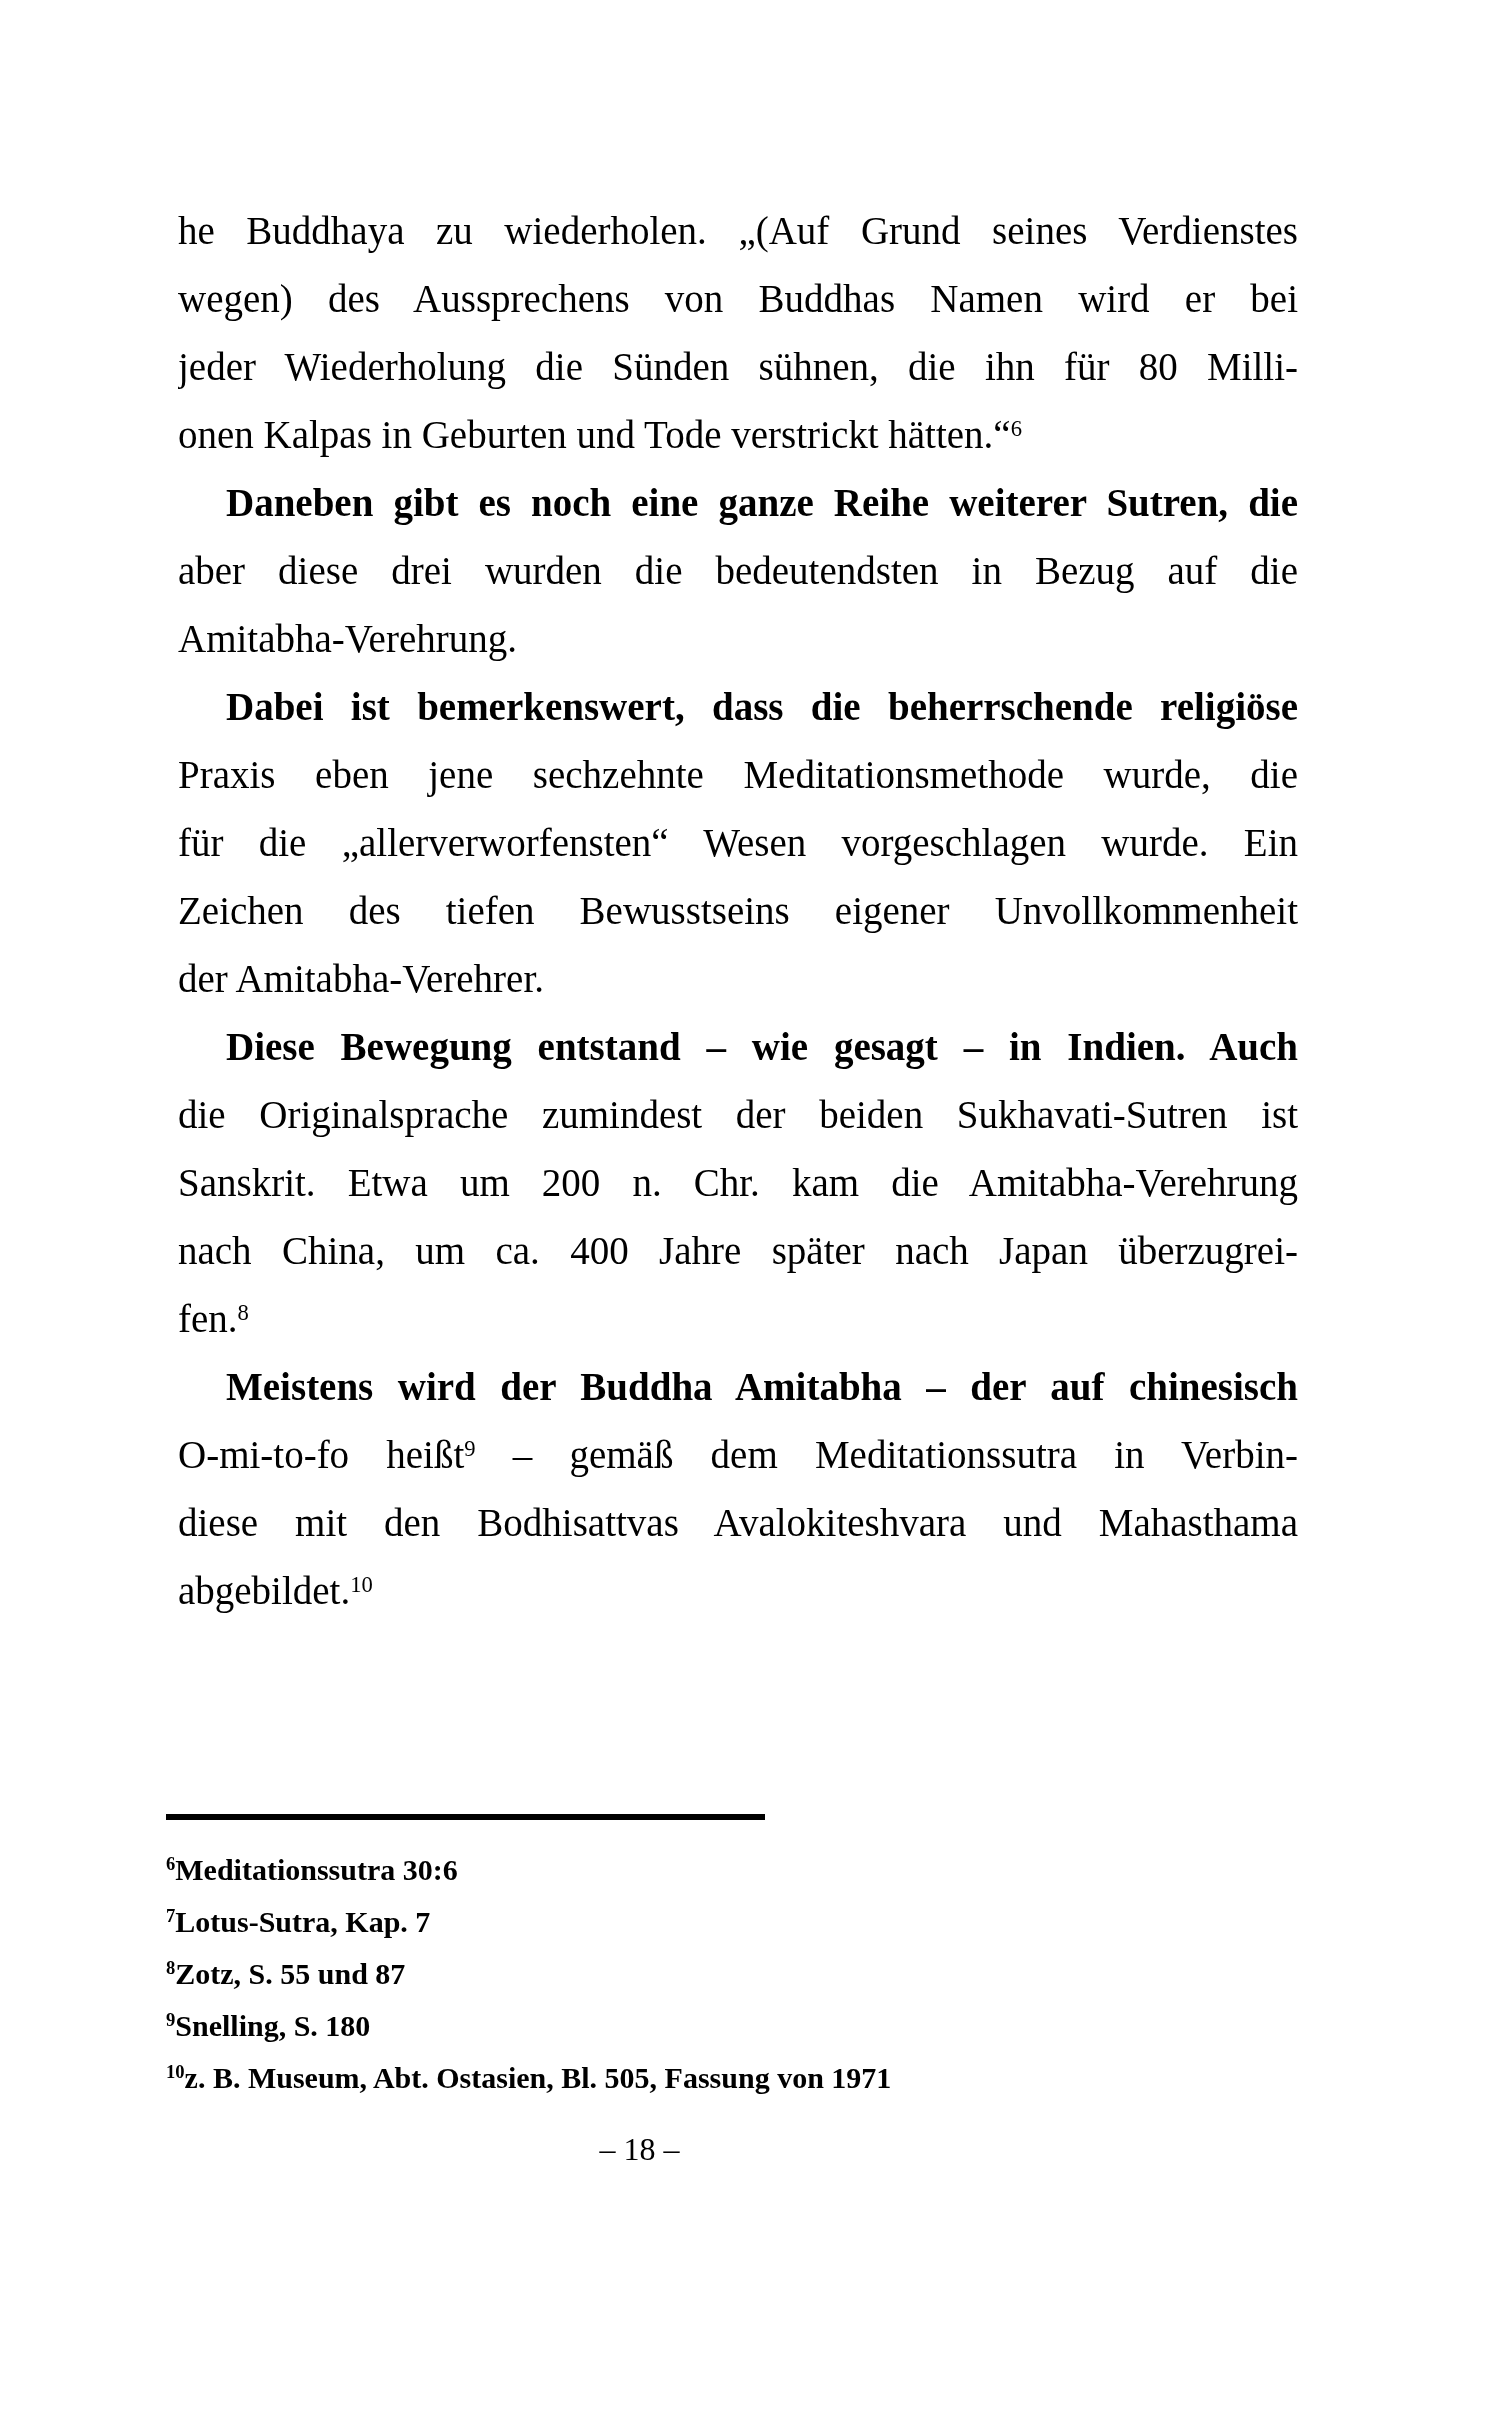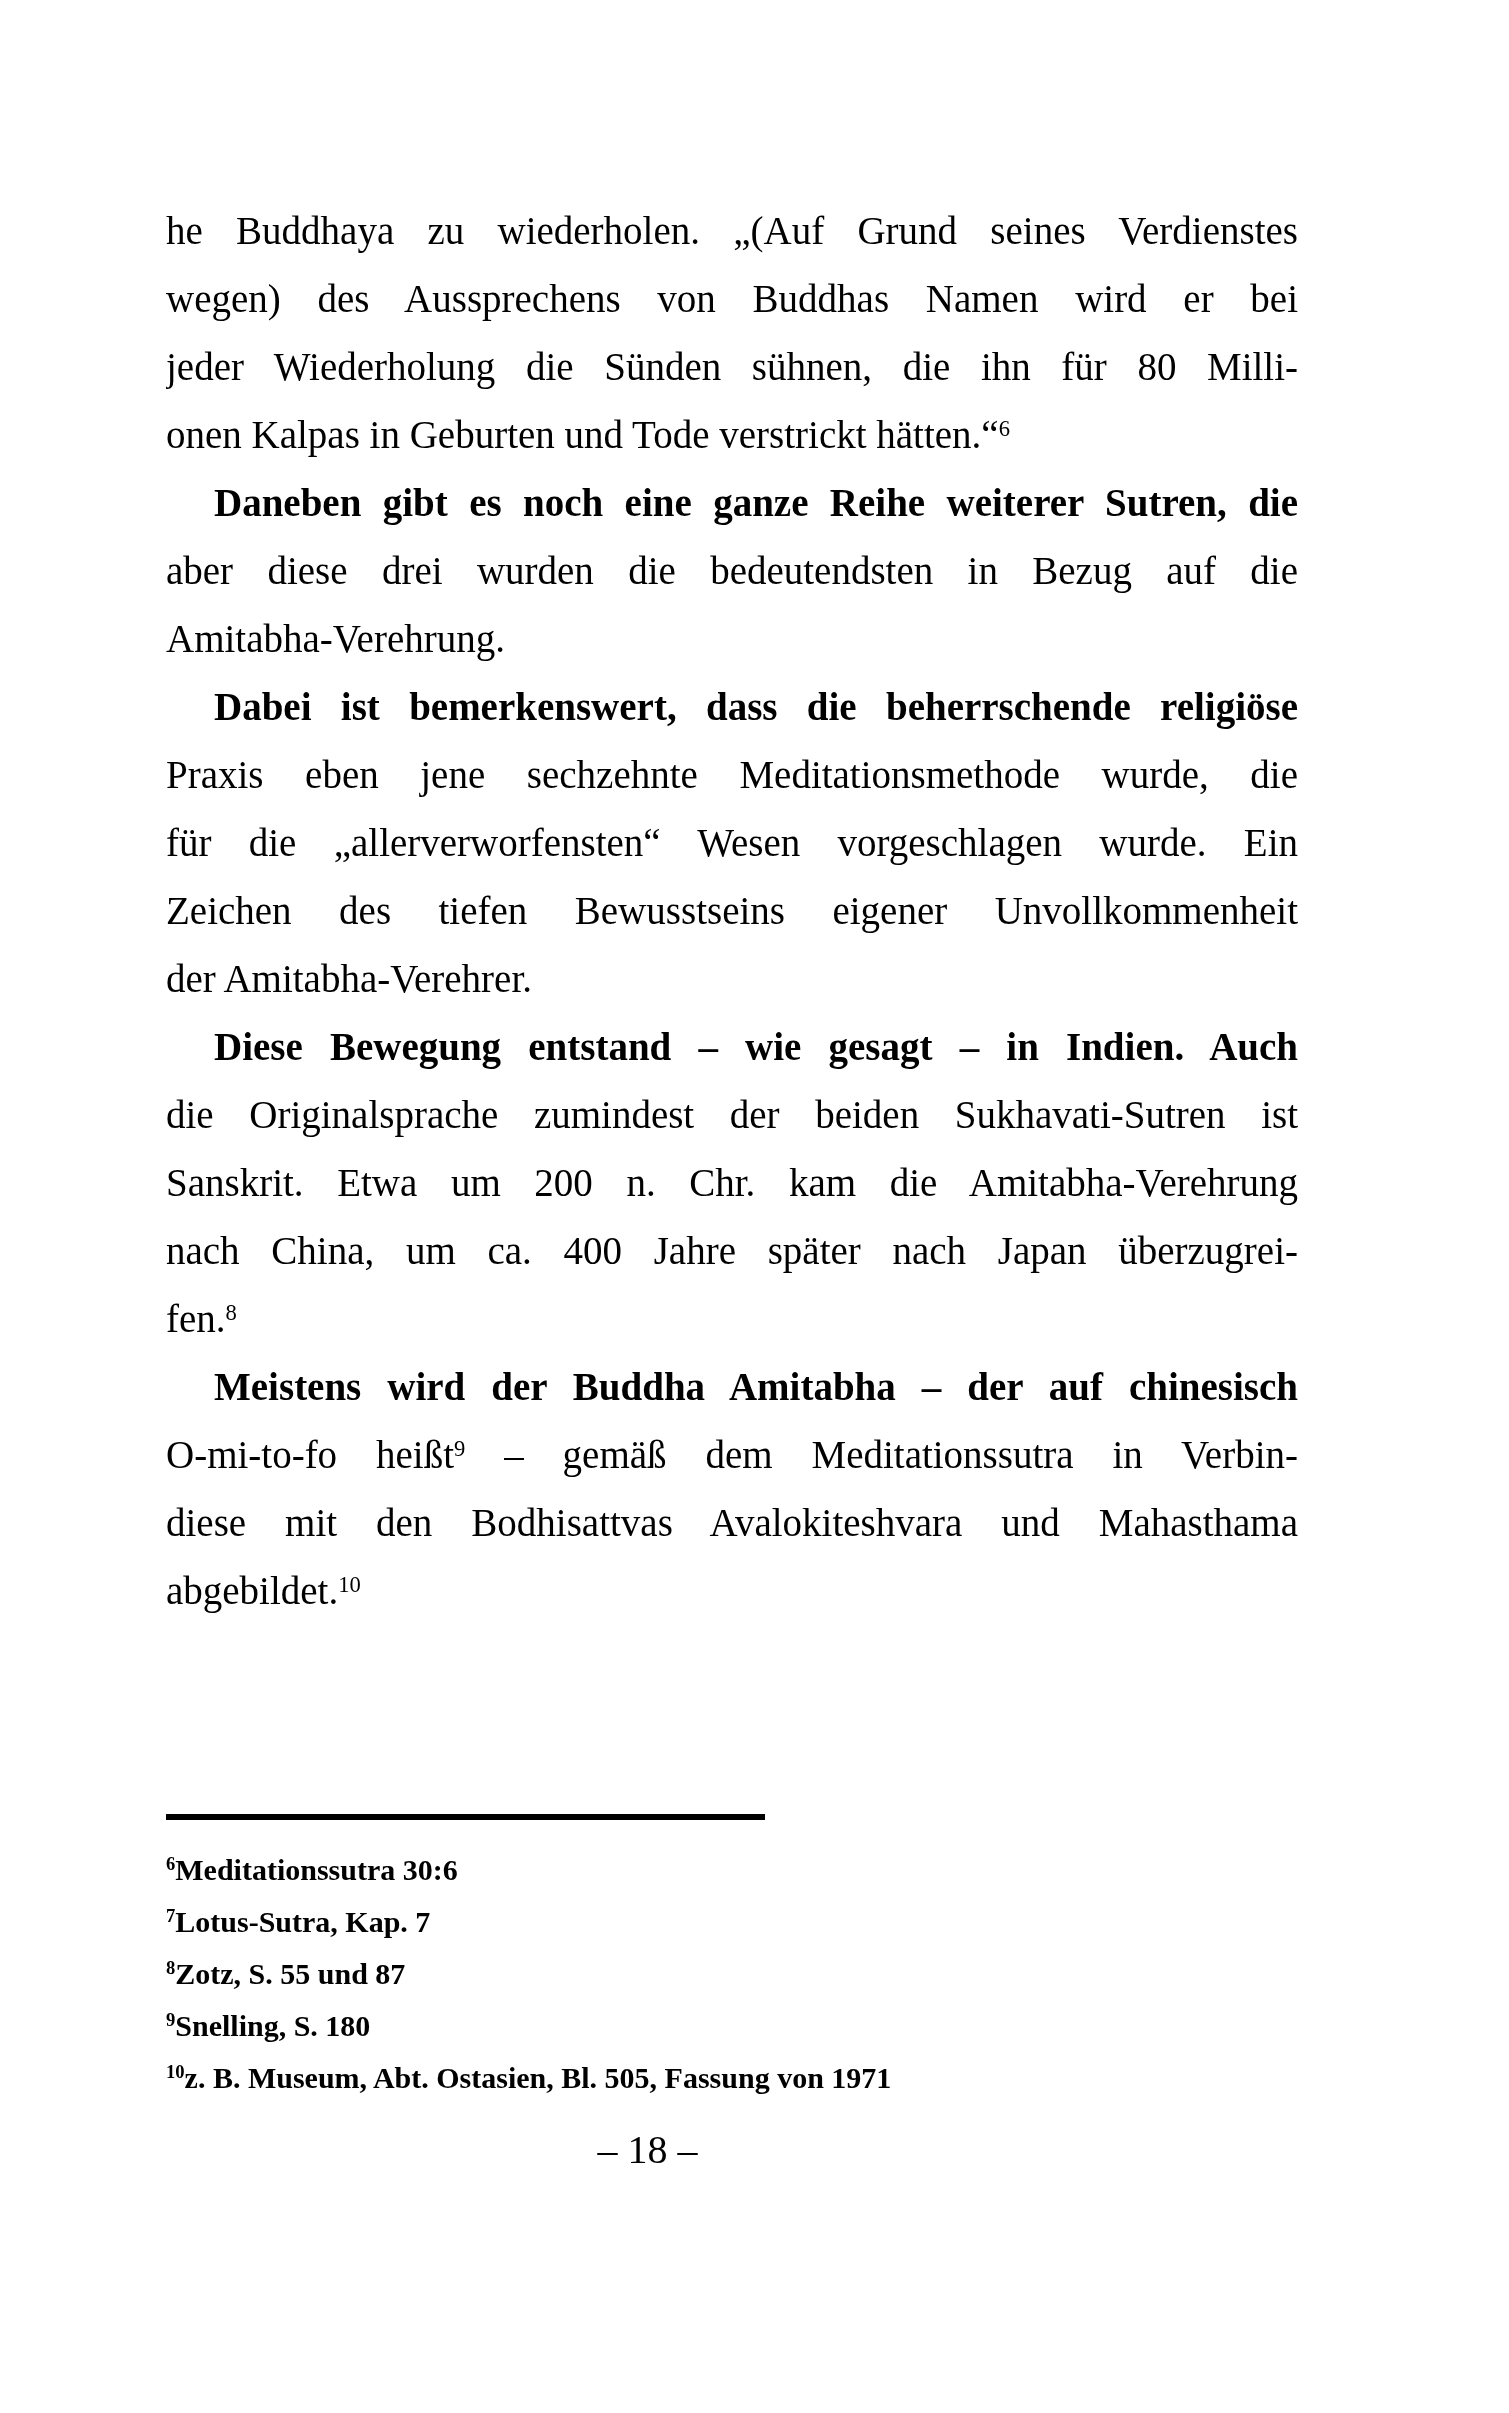--- a/index.html
+++ b/index.html
@@ -17,20 +17,21 @@
     top: 197px;
     width: 1132px;
   }
   .line {
     font-size: 39px;
     line-height: 68px;
     height: 68px;
     text-align: justify;
     text-align-last: justify;
     overflow: hidden;
+    margin-left: 12px;
   }
   .line.last {
     text-align: right;
     text-align-last: left;
   }
   .line.indent { text-indent: 48px; font-weight: bold; }
   .line sup {
     font-size: 0.58em;
     line-height: 0;
     vertical-align: 0.52em;
@@ -61,23 +62,22 @@
     font-size: 0.62em;
     line-height: 0;
     vertical-align: 0.55em;
   }
   .page-number {
     position: absolute;
     left: 0;
     top: 2122px;
     width: 1279px;
     text-align: center;
-    font-size: 40px;
+    font-size: 32px;
     line-height: 55px;
-    padding-left: 8px;
   }
 </style>
 </head>
 <body>
 
 <div class="text-block">
   <div class="line"><span>he Buddhaya zu wiederholen. „(Auf Grund seines Verdienstes</span></div>
   <div class="line"><span>wegen) des Aussprechens von Buddhas Namen wird er bei</span></div>
   <div class="line"><span>jeder Wiederholung die Sünden sühnen, die ihn für 80 Milli-</span></div>
   <div class="line last"><span>onen Kalpas in Geburten und Tode verstrickt hätten.“</span><sup>6</sup></div>

